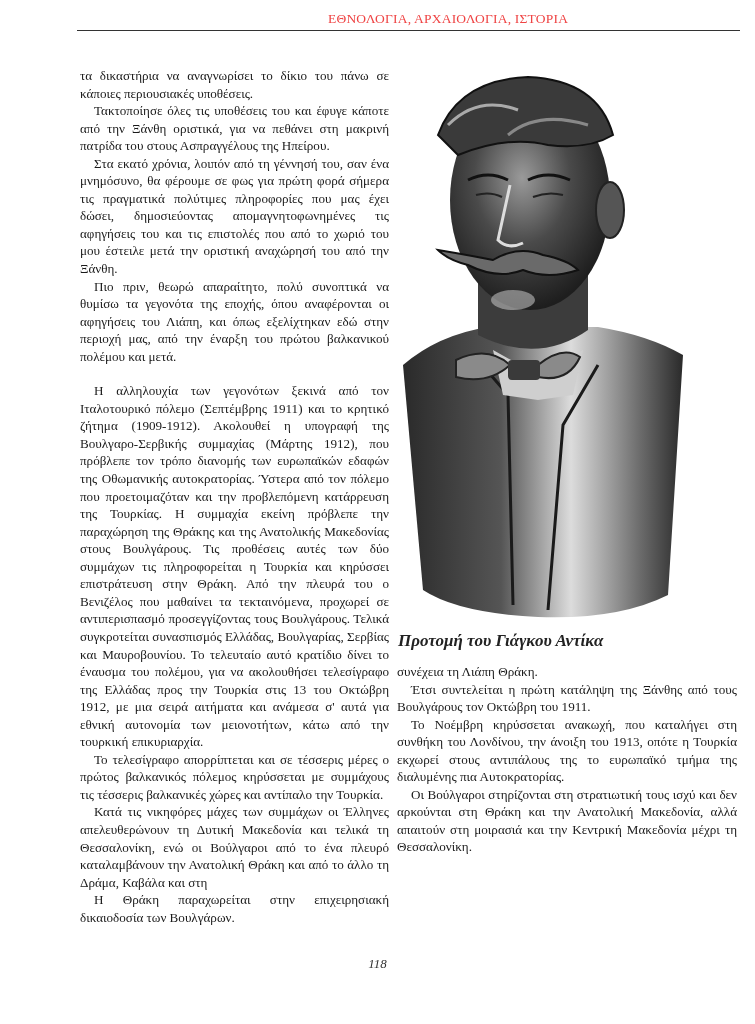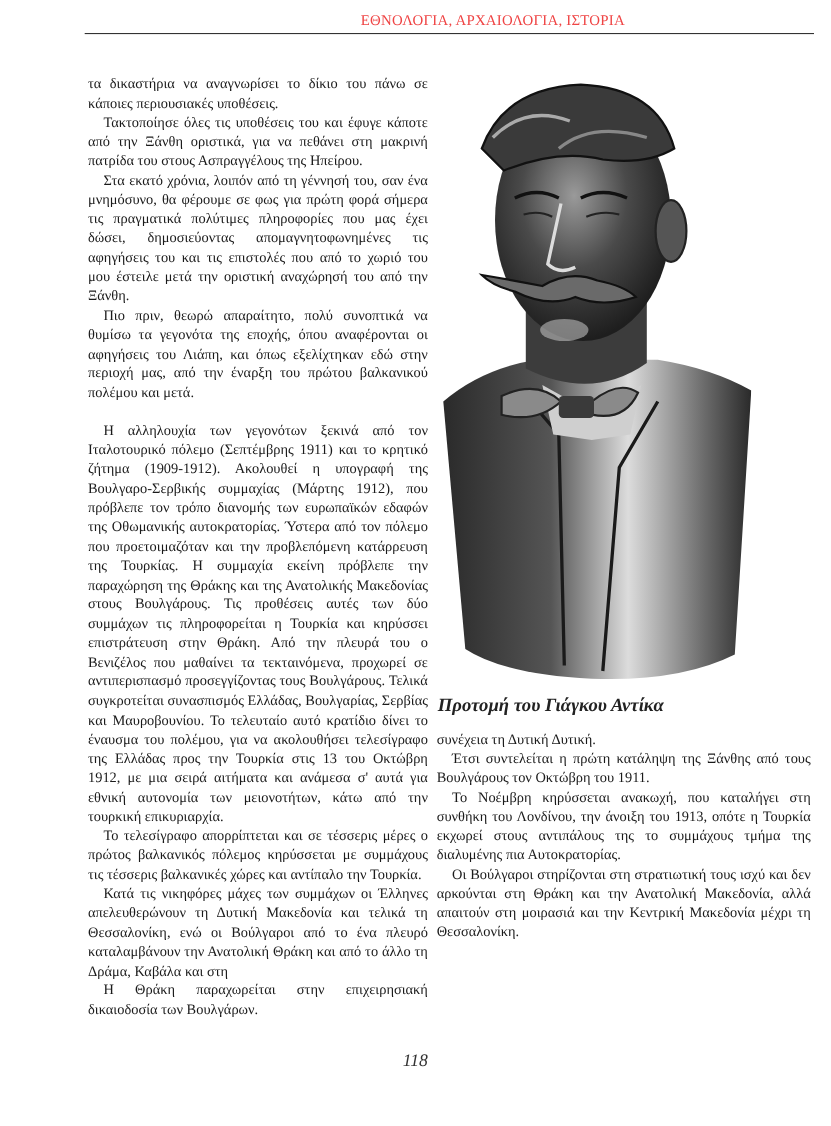--- a/index.html
+++ b/index.html
@@ -8,21 +8,21 @@
   .running-head { position:absolute; left:328px; top:11px; font-size:13.5px; letter-spacing:0.2px; color:#ef4444; }
   .head-rule { position:absolute; left:77px; top:30px; width:663px; height:0; border-top:1.5px solid #333; }
   .col { position:absolute; font-size:13.1px; line-height:17.55px; text-align:justify; }
   .col-left { left:80px; top:67px; width:309px; }
   .col-right { left:397px; top:663px; width:340px; }
   .col p { margin:0; text-indent:14px; }
   .col p.noindent { text-indent:0; }
   .col p.gap { margin-top:17px; }
   .photo { position:absolute; left:398px; top:65px; width:285px; height:555px; }
   .caption { position:absolute; left:398px; top:631px; font-size:17px; font-style:italic; font-weight:bold; color:#222; }
-  .folio { position:absolute; left:0; width:755px; top:956px; text-align:center; font-size:16px; font-style:italic; color:#333; }
+  .folio { position:absolute; left:0; width:755px; top:956px; text-align:center; font-size:13px; font-style:italic; color:#333; }
 </style>
 </head>
 <body>
 
 <div class="running-head">ΕΘΝΟΛΟΓΙΑ, ΑΡΧΑΙΟΛΟΓΙΑ, ΙΣΤΟΡΙΑ</div>
 <div class="head-rule"></div>
 
 <div class="col col-left">
   <p class="noindent">τα δικαστήρια να αναγνωρίσει το δίκιο του πάνω σε κάποιες περιουσιακές υποθέσεις.</p>
   <p>Τακτοποίησε όλες τις υποθέσεις του και έφυγε κάποτε από την Ξάνθη οριστικά, για να πεθάνει στη μακρινή πατρίδα του στους Ασπραγγέλους της Ηπείρου.</p>
@@ -81,19 +81,19 @@
 
     <path d="M40,185 Q70,190 95,195 Q120,180 145,190 Q170,195 180,205 Q150,215 125,205 Q100,215 70,200 Q50,195 40,185 Z" fill="#6a6a6a" stroke="#111" stroke-width="2"></path>
 
     <ellipse cx="115" cy="235" rx="22" ry="10" fill="#bdbdbd" opacity="0.6"></ellipse>
   </svg>
 </div>
 
 <div class="caption">Προτομή του Γιάγκου Αντίκα</div>
 
 <div class="col col-right">
-  <p class="noindent">συνέχεια τη Δυτική Δυτική.</p>
+  <p class="noindent">συνέχεια τη Λιάπη Θράκη.</p>
   <p>Έτσι συντελείται η πρώτη κατάληψη της Ξάνθης από τους Βουλγάρους τον Οκτώβρη του 1911.</p>
-  <p>Το Νοέμβρη κηρύσσεται ανακωχή, που καταλήγει στη συνθήκη του Λονδίνου, την άνοιξη του 1913, οπότε η Τουρκία εκχωρεί στους αντιπάλους της το συμμάχους τμήμα της διαλυμένης πια Αυτοκρατορίας.</p>
+  <p>Το Νοέμβρη κηρύσσεται ανακωχή, που καταλήγει στη συνθήκη του Λονδίνου, την άνοιξη του 1913, οπότε η Τουρκία εκχωρεί στους αντιπάλους της το ευρωπαϊκό τμήμα της διαλυμένης πια Αυτοκρατορίας.</p>
   <p>Οι Βούλγαροι στηρίζονται στη στρατιωτική τους ισχύ και δεν αρκούνται στη Θράκη και την Ανατολική Μακεδονία, αλλά απαιτούν στη μοιρασιά και την Κεντρική Μακεδονία μέχρι τη Θεσσαλονίκη.</p>
 </div>
 
 <div class="folio">118</div>
 
 </body></html>

